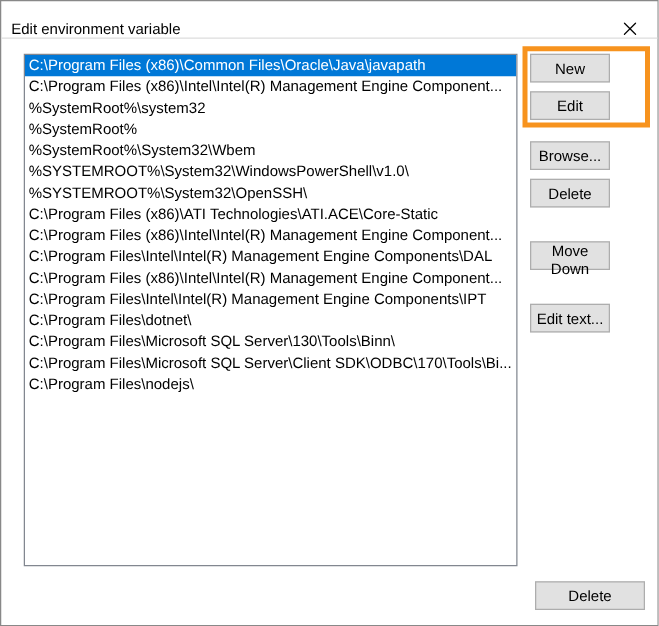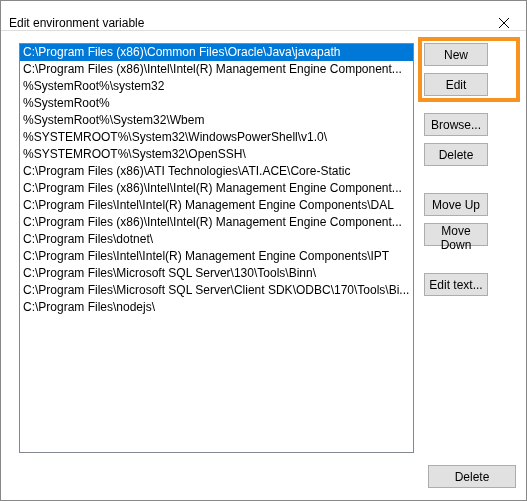--- a/index.html
+++ b/index.html
@@ -134,35 +134,34 @@
           <div class="list-row">C:\Program Files (x86)\Intel\Intel(R) Management Engine Component...</div>
           <div class="list-row">%SystemRoot%\system32</div>
           <div class="list-row">%SystemRoot%</div>
           <div class="list-row">%SystemRoot%\System32\Wbem</div>
           <div class="list-row">%SYSTEMROOT%\System32\WindowsPowerShell\v1.0\</div>
           <div class="list-row">%SYSTEMROOT%\System32\OpenSSH\</div>
           <div class="list-row">C:\Program Files (x86)\ATI Technologies\ATI.ACE\Core-Static</div>
           <div class="list-row">C:\Program Files (x86)\Intel\Intel(R) Management Engine Component...</div>
           <div class="list-row">C:\Program Files\Intel\Intel(R) Management Engine Components\DAL</div>
           <div class="list-row">C:\Program Files (x86)\Intel\Intel(R) Management Engine Component...</div>
+          <div class="list-row">C:\Program Files\Intel\Intel(R) Management Engine Components\IPT</div>
           <div class="list-row">C:\Program Files\dotnet\</div>
-          <div class="list-row">C:\Program Files\Intel\Intel(R) Management Engine Components\IPT</div>
           <div class="list-row">C:\Program Files\Microsoft SQL Server\130\Tools\Binn\</div>
           <div class="list-row">C:\Program Files\Microsoft SQL Server\Client SDK\ODBC\170\Tools\Bi...</div>
           <div class="list-row">C:\Program Files\nodejs\</div>
         </div>
       <div class="side-buttons">
         <div class="highlight-box"></div>
         <button class="btn">New</button>
         <button class="btn">Edit</button>
         <div class="gap-sm"></div>
         <button class="btn">Browse...</button>
         <button class="btn">Delete</button>
         <div class="gap-md"></div>
-        <button class="btn">Move Up</button>
         <button class="btn">Move Down</button>
         <div class="gap-md"></div>
         <button class="btn">Edit text...</button>
       </div>
     </div>
     <div class="footer">
       <button class="btn default-btn">OK</button>
       <button class="btn">Delete</button>
     </div>
   </div>

